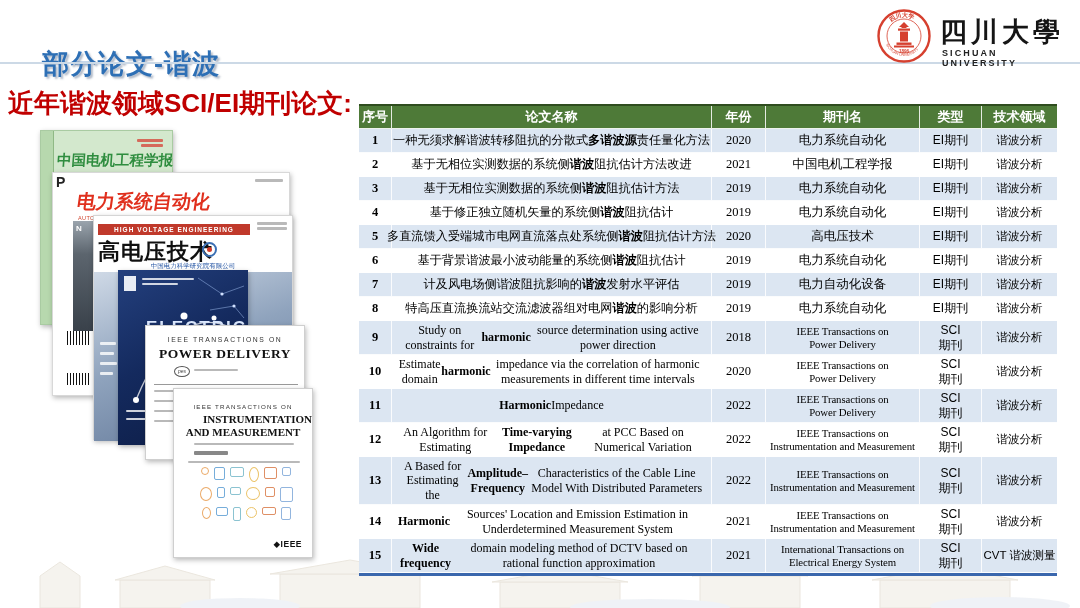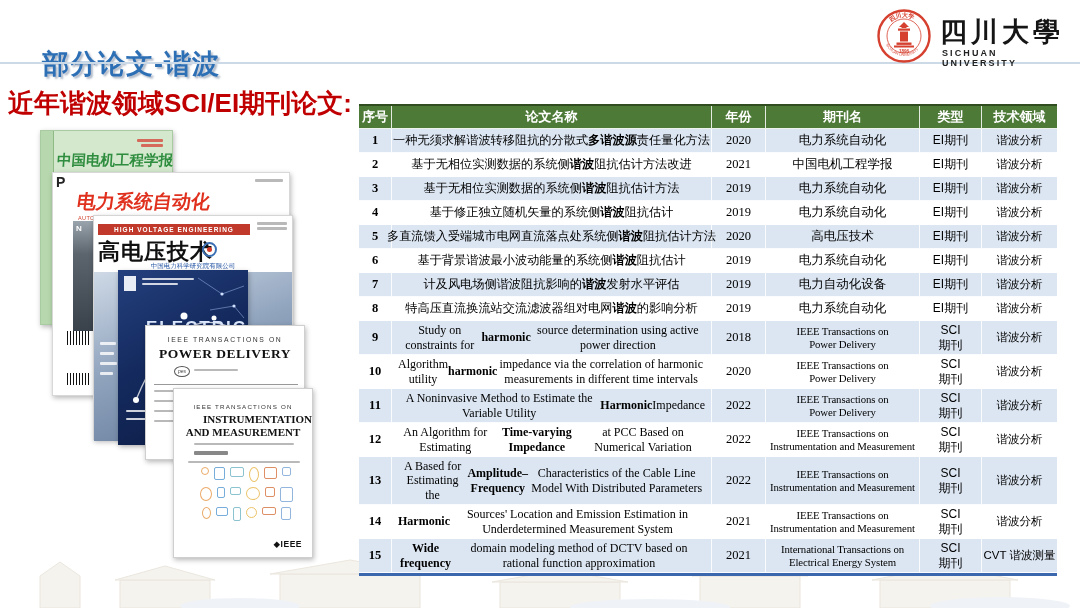--- a/index.html
+++ b/index.html
@@ -393,39 +393,38 @@
           </div>
           <div class="cell c-type">
             <div>SCI</div>
             <div>期刊</div>
           </div>
           <div class="cell c-field">谐波分析</div>
         </div>
         <div class="trow row-en">
           <div class="cell c-no">10</div>
           <div class="cell c-title">
-            <span>Algorithm utility </span>
+            <span>Estimate domain </span>
             <span class="b">harmonic</span>
             <span> impedance via the correlation of harmonic measurements in different time intervals</span>
           </div>
           <div class="cell c-year">2020</div>
           <div class="cell c-journal">
             <div>IEEE Transactions on</div>
             <div>Power Delivery</div>
           </div>
           <div class="cell c-type">
             <div>SCI</div>
             <div>期刊</div>
           </div>
           <div class="cell c-field">谐波分析</div>
         </div>
         <div class="trow row-en stripe">
           <div class="cell c-no">11</div>
           <div class="cell c-title">
-            <span>A Noninvasive Method to Estimate the Variable Utility </span>
             <span class="b">Harmonic</span>
             <span> Impedance</span>
           </div>
           <div class="cell c-year">2022</div>
           <div class="cell c-journal">
             <div>IEEE Transactions on</div>
             <div>Power Delivery</div>
           </div>
           <div class="cell c-type">
             <div>SCI</div>

